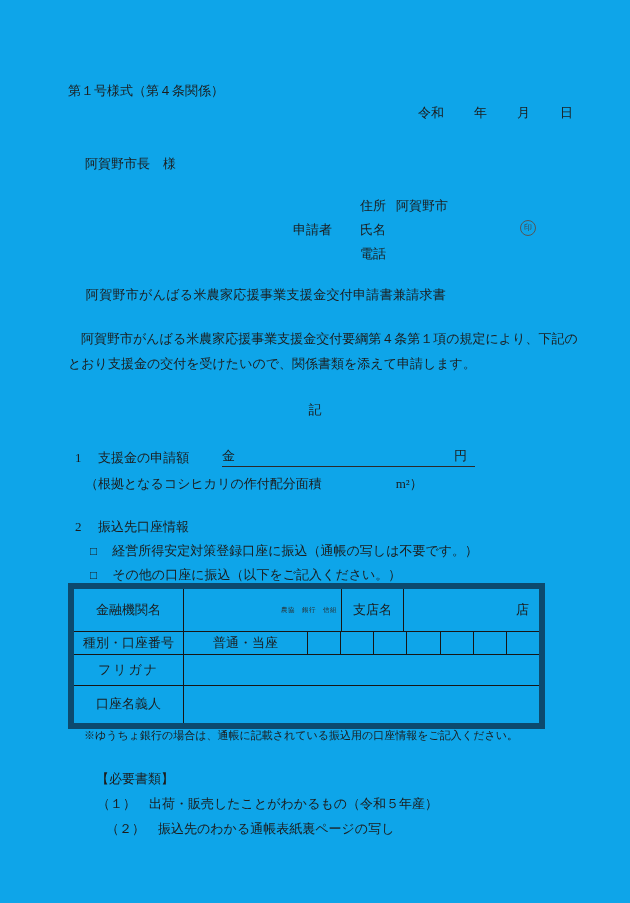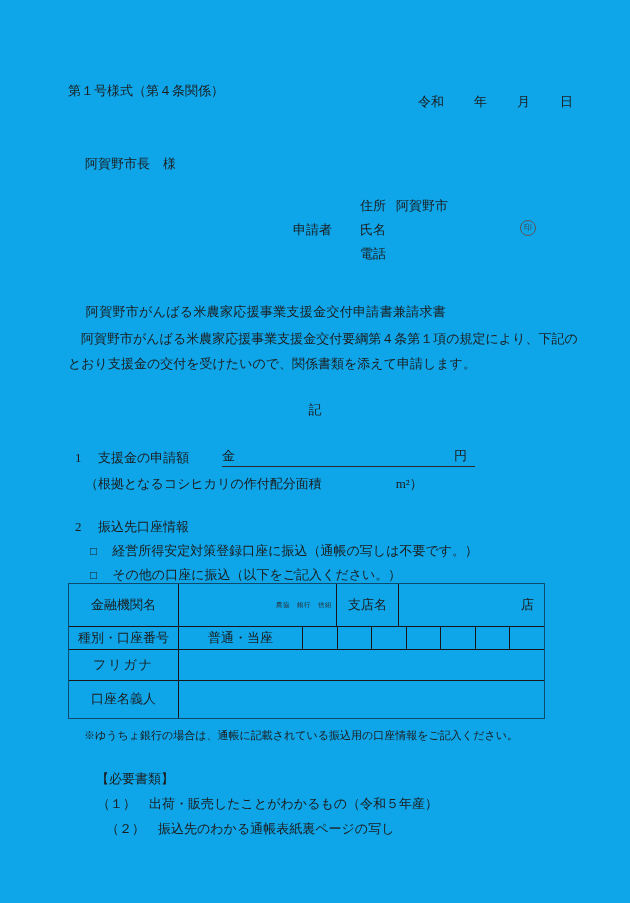--- a/index.html
+++ b/index.html
@@ -11,39 +11,39 @@
     background: #0ea5e9;
     color: #1c1c1c;
     font-family: "Liberation Serif", "DejaVu Serif", serif;
     font-size: 13px;
     line-height: 1.25;
     overflow: hidden;
   }
   .abs { position: absolute; white-space: nowrap; }
 
   .form-number { left: 68px; top: 83px; }
-  .date-line { right: 57px; top: 94px; }
+  .date-line { right: 57px; top: 105px; }
   .date-part { margin-left: 30px; }
   .addressee { left: 85px; top: 156px; }
 
   .applicant-address { left: 360px; top: 198px; }
   .applicant-role { left: 293px; top: 222px; }
   .applicant-name { left: 360px; top: 222px; }
   .applicant-phone { left: 360px; top: 246px; }
   .addr-value { margin-left: 10px; }
   .seal {
     left: 520px; top: 220px;
     width: 16px; height: 16px;
     border: 1px solid #555;
     border-radius: 50%;
     display: flex; align-items: center; justify-content: center;
     font-size: 8px; color: #444;
   }
 
-  .doc-title { left: 0; top: 304px; width: 532px; text-align: center; letter-spacing: 0.3px; }
+  .doc-title { left: 0; top: 287px; width: 532px; text-align: center; letter-spacing: 0.3px; }
 
   .body-par { left: 68px; top: 326px; width: 500px; }
   .body-par div { line-height: 25px; white-space: nowrap; }
 
   .ki-marker { left: 0; top: 402px; width: 630px; text-align: center; }
 
   .sec1-num { left: 75px; top: 450px; }
   .sec1-label { left: 98px; top: 450px; }
   .amount-line {
     left: 222px; top: 448px;
@@ -58,21 +58,21 @@
   .sec2-num { left: 75px; top: 519px; }
   .sec2-label { left: 98px; top: 519px; }
   .opt1 { left: 90px; top: 543px; }
   .opt2 { left: 90px; top: 567px; }
   .cbx { font-size: 12px; display: inline-block; }
   .cbx-text { margin-left: 15px; }
 
   .bank-table {
     position: absolute; left: 68px; top: 583px;
     width: 477px;
-    border: 1px solid #0c4a6e;
+    border: 6px solid #0c4a6e;
   }
   .trow { display: flex; border-bottom: 1px solid #161616; }
   .trow:last-child { border-bottom: none; }
   .tcell {
     border-right: 1px solid #161616;
     display: flex; align-items: center; justify-content: center;
     overflow: hidden;
   }
   .tcell:last-child { border-right: none; }
   .r1 { height: 43px; }

